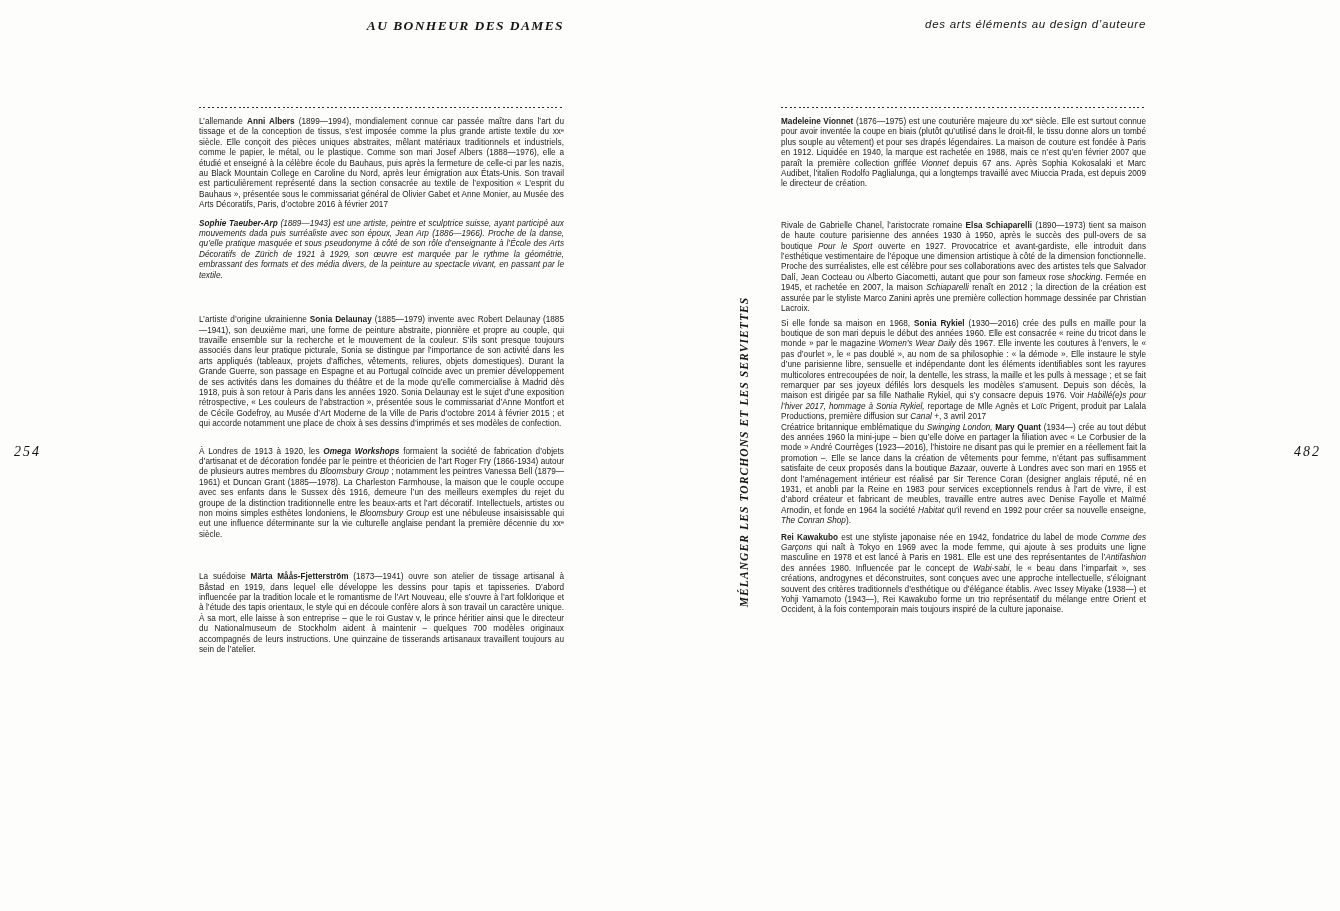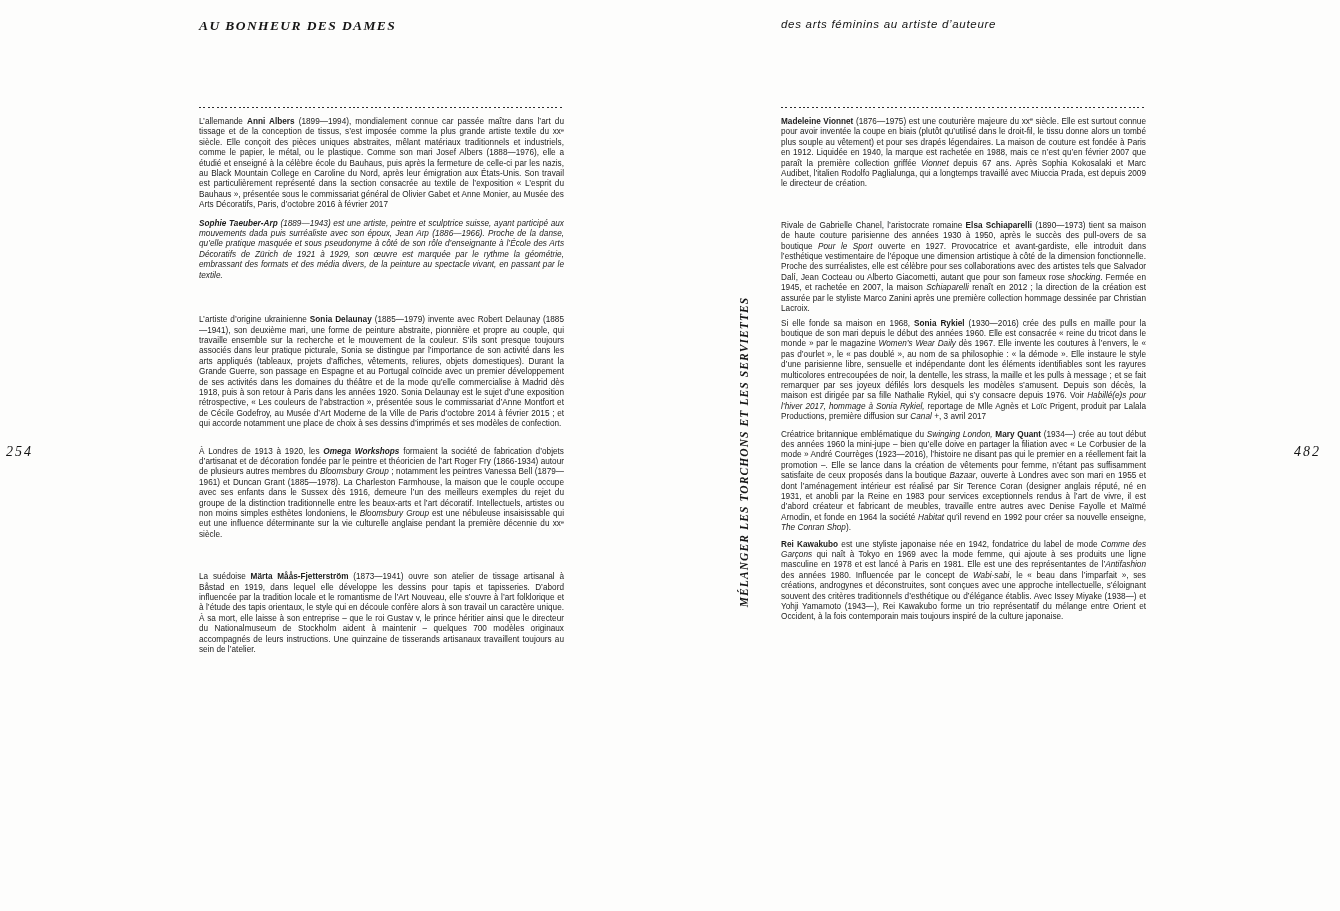--- a/index.html
+++ b/index.html
@@ -10,21 +10,21 @@
     overflow: hidden;
     font-family: "Liberation Sans", sans-serif;
     color: #1b1b1b;
     -webkit-font-smoothing: antialiased;
   }
   .spread { position: absolute; inset: 0; }
 
   
   .running-head {
     position: absolute; top: 18px; width: 365px;
-    text-align: left; white-space: nowrap; color: #151515;
+    text-align: right; white-space: nowrap; color: #151515;
   }
   .running-head.rh-left {
     left: 199px;
     font-family: "Liberation Serif", serif;
     font-weight: bold; font-style: italic;
     font-size: 13.5px; letter-spacing: 1.4px;
   }
   .running-head.rh-right {
     left: 781px;
     font-family: "Liberation Sans", sans-serif;
@@ -32,21 +32,21 @@
     font-size: 11.5px; letter-spacing: 0.7px;
   }
 
   
   .folio {
     position: absolute; top: 444px;
     font-family: "Liberation Serif", serif;
     font-style: italic; font-size: 14px;
     letter-spacing: 2px; color: #151515;
   }
-  .folio.folio-left { left: 6px; }
+  .folio.folio-left { left: 14px; }
   .folio.folio-right { left: 1294px; }
 
   
   .spine-title {
     position: absolute; left: 744px; top: 452px;
     transform: translate(-50%, -50%) rotate(-90deg);
     transform-origin: center center;
     font-family: "Liberation Serif", serif;
     font-weight: bold; font-style: italic;
     font-size: 11.5px; letter-spacing: 1.1px;
@@ -81,21 +81,21 @@
 
   
   .col-left  .paras p:nth-of-type(1) { margin-top: 9px; }
   .col-left  .paras p:nth-of-type(2) { margin-top: 8px; font-style: italic; }
   .col-left  .paras p:nth-of-type(3) { margin-top: 34px; }
   .col-left  .paras p:nth-of-type(4) { margin-top: 17px; }
   .col-left  .paras p:nth-of-type(5) { margin-top: 32px; }
   .col-right .paras p:nth-of-type(1) { margin-top: 9px; }
   .col-right .paras p:nth-of-type(2) { margin-top: 31px; }
   .col-right .paras p:nth-of-type(3) { margin-top: 4px; }
-  .col-right .paras p:nth-of-type(4) { margin-top: 7px; }
+  .col-right .paras p:nth-of-type(4) { }
   .col-right .paras p:nth-of-type(5) { margin-top: 6px; }
 </style>
 </head>
 <body>
 
 <div class="spread">
 
   <div class="page page-left">
     <div class="running-head rh-left">AU BONHEUR DES DAMES</div>
     <div class="folio folio-left">254</div>
@@ -107,21 +107,21 @@
           <p><span>L’artiste d’origine ukrainienne </span><span class="b">Sonia Delaunay</span><span> (1885—1979) invente avec Robert Delaunay (1885—1941), son deuxième mari, une forme de peinture abstraite, pionnière et propre au couple, qui travaille ensemble sur la recherche et le mouvement de la couleur. S’ils sont presque toujours associés dans leur pratique picturale, Sonia se distingue par l’importance de son activité dans les arts appliqués (tableaux, projets d’affiches, vêtements, reliures, objets domestiques). Durant la Grande Guerre, son passage en Espagne et au Portugal coïncide avec un premier développement de ses activités dans les domaines du théâtre et de la mode qu’elle commercialise à Madrid dès 1918, puis à son retour à Paris dans les années 1920. Sonia Delaunay est le sujet d’une exposition rétrospective, « Les couleurs de l’abstraction », présentée sous le commissariat d’Anne Montfort et de Cécile Godefroy, au Musée d’Art Moderne de la Ville de Paris d’octobre 2014 à février 2015 ; et qui accorde notamment une place de choix à ses dessins d’imprimés et ses modèles de confection.</span></p>
           <p><span>À Londres de 1913 à 1920, les </span><span class="b i">Omega Workshops</span><span> formaient la société de fabrication d’objets d’artisanat et de décoration fondée par le peintre et théoricien de l’art Roger Fry (1866-1934) autour de plusieurs autres membres du </span><span class="i">Bloomsbury Group</span><span> ; notamment les peintres Vanessa Bell (1879—1961) et Duncan Grant (1885—1978). La Charleston Farmhouse, la maison que le couple occupe avec ses enfants dans le Sussex dès 1916, demeure l’un des meilleurs exemples du rejet du groupe de la distinction traditionnelle entre les beaux-arts et l’art décoratif. Intellectuels, artistes ou non moins simples esthètes londoniens, le </span><span class="i">Bloomsbury Group</span><span> est une nébuleuse insaisissable qui eut une influence déterminante sur la vie culturelle anglaise pendant la première décennie du xx</span><span class="sup">e</span><span> siècle.</span></p>
           <p><span>La suédoise </span><span class="b">Märta Måås-Fjetterström</span><span> (1873—1941) ouvre son atelier de tissage artisanal à Båstad en 1919, dans lequel elle développe les dessins pour tapis et tapisseries. D’abord influencée par la tradition locale et le romantisme de l’Art Nouveau, elle s’ouvre à l’art folklorique et à l’étude des tapis orientaux, le style qui en découle confère alors à son travail un caractère unique. À sa mort, elle laisse à son entreprise – que le roi Gustav v, le prince héritier ainsi que le directeur du Nationalmuseum de Stockholm aident à maintenir – quelques 700 modèles originaux accompagnés de leurs instructions. Une quinzaine de tisserands artisanaux travaillent toujours au sein de l’atelier.</span></p>
         </div>
     </div>
   </div>
 
   <div class="spine-title">MÉLANGER LES TORCHONS ET LES SERVIETTES</div>
 
   <div class="page page-right">
-    <div class="running-head rh-right">des arts féminins au artiste d’auteure</div>
+    <div class="running-head rh-right">des arts éléments au design d’auteure</div>
     <div class="folio folio-right">482</div>
     <div class="column col-right">
       <div class="dashed-rule"></div>
       <div class="paras">
           <p><span class="b">Madeleine Vionnet</span><span> (1876—1975) est une couturière majeure du xx</span><span class="sup">e</span><span> siècle. Elle est surtout connue pour avoir inventée la coupe en biais (plutôt qu’utilisé dans le droit-fil, le tissu donne alors un tombé plus souple au vêtement) et pour ses drapés légendaires. La maison de couture est fondée à Paris en 1912. Liquidée en 1940, la marque est rachetée en 1988, mais ce n’est qu’en février 2007 que paraît la première collection griffée </span><span class="i">Vionnet</span><span> depuis 67 ans. Après Sophia Kokosalaki et Marc Audibet, l’italien Rodolfo Paglialunga, qui a longtemps travaillé avec Miuccia Prada, est depuis 2009 le directeur de création.</span></p>
           <p><span>Rivale de Gabrielle Chanel, l’aristocrate romaine </span><span class="b">Elsa Schiaparelli</span><span> (1890—1973) tient sa maison de haute couture parisienne des années 1930 à 1950, après le succès des pull-overs de sa boutique </span><span class="i">Pour le Sport</span><span> ouverte en 1927. Provocatrice et avant-gardiste, elle introduit dans l’esthétique vestimentaire de l’époque une dimension artistique à côté de la dimension fonctionnelle. Proche des surréalistes, elle est célèbre pour ses collaborations avec des artistes tels que Salvador Dalí, Jean Cocteau ou Alberto Giacometti, autant que pour son fameux rose </span><span class="i">shocking</span><span>. Fermée en 1945, et rachetée en 2007, la maison </span><span class="i">Schiaparelli</span><span> renaît en 2012 ; la direction de la création est assurée par le styliste Marco Zanini après une première collection hommage dessinée par Christian Lacroix.</span></p>
           <p><span>Si elle fonde sa maison en 1968, </span><span class="b">Sonia Rykiel</span><span> (1930—2016) crée des pulls en maille pour la boutique de son mari depuis le début des années 1960. Elle est consacrée « reine du tricot dans le monde » par le magazine </span><span class="i">Women’s Wear Daily</span><span> dès 1967. Elle invente les coutures à l’envers, le « pas d’ourlet », le « pas doublé », au nom de sa philosophie : « la démode ». Elle instaure le style d’une parisienne libre, sensuelle et indépendante dont les éléments identifiables sont les rayures multicolores entrecoupées de noir, la dentelle, les strass, la maille et les pulls à message ; et se fait remarquer par ses joyeux défilés lors desquels les modèles s’amusent. Depuis son décès, la maison est dirigée par sa fille Nathalie Rykiel, qui s’y consacre depuis 1976. Voir </span><span class="i">Habillé(e)s pour l’hiver 2017, hommage à Sonia Rykiel,</span><span> reportage de Mlle Agnès et Loïc Prigent, produit par Lalala Productions, première diffusion sur </span><span class="i">Canal +</span><span>, 3 avril 2017</span></p>
           <p><span>Créatrice britannique emblématique du </span><span class="i">Swinging London,</span><span> </span><span class="b">Mary Quant</span><span> (1934—) crée au tout début des années 1960 la mini-jupe – bien qu’elle doive en partager la filiation avec « Le Corbusier de la mode » André Courrèges (1923—2016), l’histoire ne disant pas qui le premier en a réellement fait la promotion –. Elle se lance dans la création de vêtements pour femme, n’étant pas suffisamment satisfaite de ceux proposés dans la boutique </span><span class="i">Bazaar</span><span>, ouverte à Londres avec son mari en 1955 et dont l’aménagement intérieur est réalisé par Sir Terence Coran (designer anglais réputé, né en 1931, et anobli par la Reine en 1983 pour services exceptionnels rendus à l’art de vivre, il est d’abord créateur et fabricant de meubles, travaille entre autres avec Denise Fayolle et Maïmé Arnodin, et fonde en 1964 la société </span><span class="i">Habitat</span><span> qu’il revend en 1992 pour créer sa nouvelle enseigne, </span><span class="i">The Conran Shop</span><span>).</span></p>
           <p><span class="b">Rei Kawakubo</span><span> est une styliste japonaise née en 1942, fondatrice du label de mode </span><span class="i">Comme des Garçons</span><span> qui naît à Tokyo en 1969 avec la mode femme, qui ajoute à ses produits une ligne masculine en 1978 et est lancé à Paris en 1981. Elle est une des représentantes de l’</span><span class="i">Antifashion</span><span> des années 1980. Influencée par le concept de </span><span class="i">Wabi-sabi</span><span>, le « beau dans l’imparfait », ses créations, androgynes et déconstruites, sont conçues avec une approche intellectuelle, s’éloignant souvent des critères traditionnels d’esthétique ou d’élégance établis. Avec Issey Miyake (1938—) et Yohji Yamamoto (1943—), Rei Kawakubo forme un trio représentatif du mélange entre Orient et Occident, à la fois contemporain mais toujours inspiré de la culture japonaise.</span></p>
         </div>

